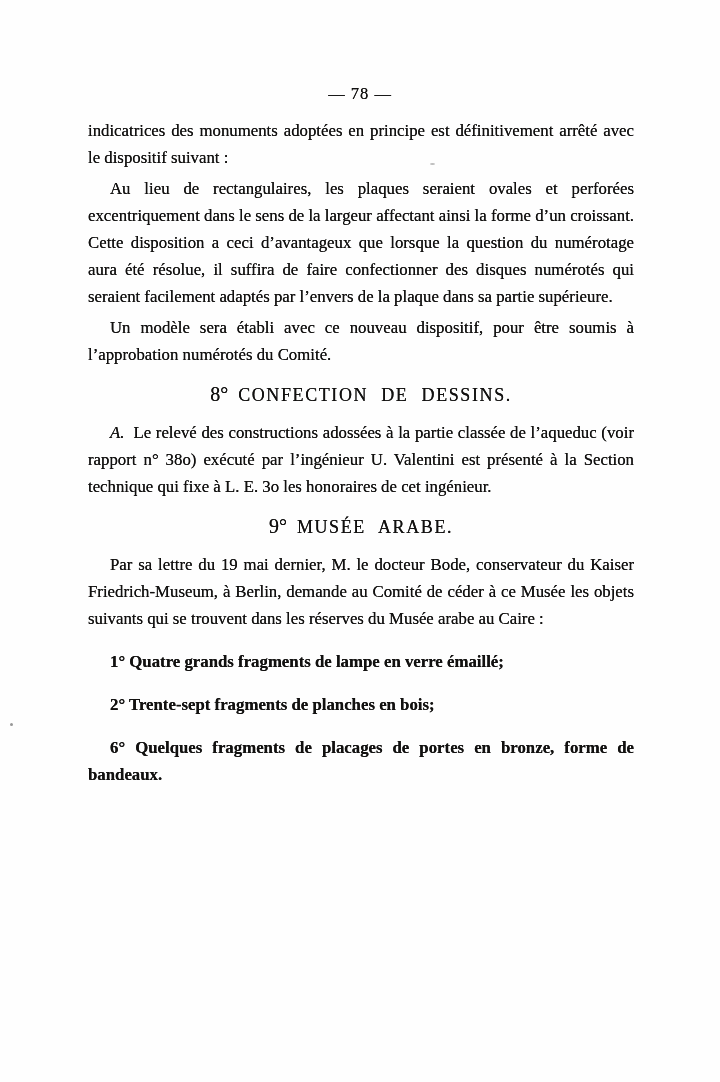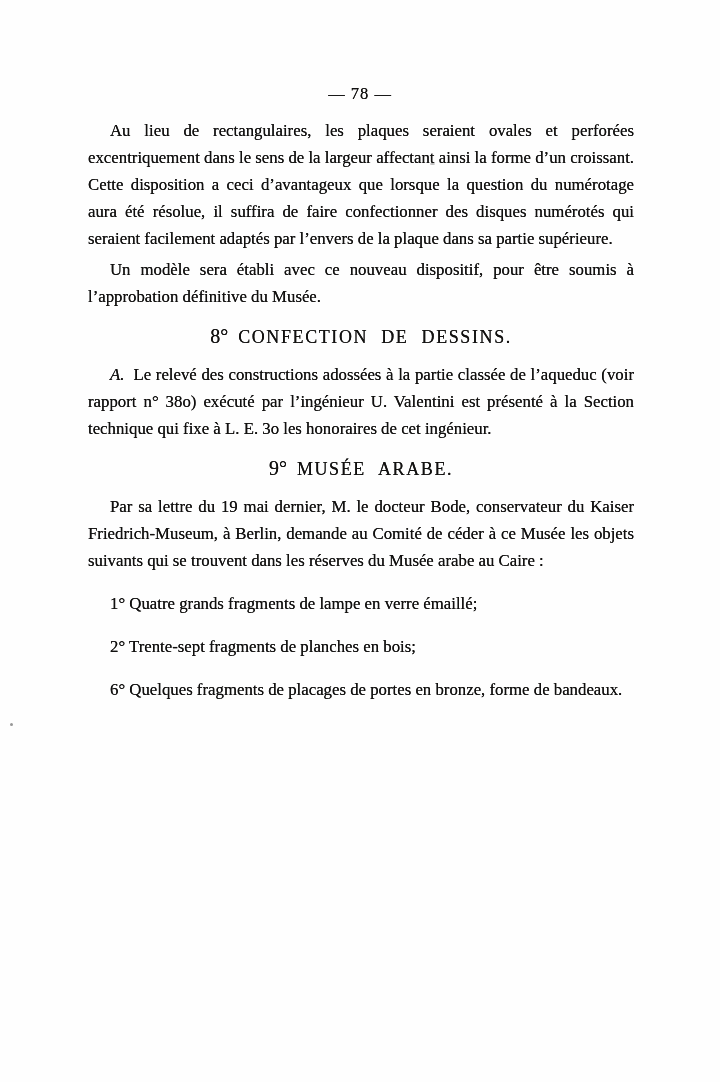--- a/index.html
+++ b/index.html
@@ -64,43 +64,45 @@
     margin-right: 10px;
   }
   .section-heading .sec-title {
     font-size: 18px;
     letter-spacing: 1.6px;
     word-spacing: 7px;
   }
   .list-item {
     margin: 16px 0 6px 0;
     text-indent: 22px;
+    font-weight: bold;
   }
   .speck {
     position: absolute;
     background: #444;
     border-radius: 50%;
     opacity: 0.55;
   }
   .speck-1 { left: 10px; top: 723px; width: 3px; height: 3px; }
   .speck-2 { left: 430px; top: 163px; width: 5px; height: 2px; opacity: 0.35; }
 </style>
 </head>
 <body>
 
 <div class="page">
 
   <div class="page-number">— 78 —</div>
 
   <div class="body-text">
 
+    <p class="para no-indent">indicatrices des monuments adoptées en principe est définitivement arrêté avec le dispositif suivant :</p>
 
     <p class="para">Au lieu de rectangulaires, les plaques seraient ovales et perforées excentriquement dans le sens de la largeur affectant ainsi la forme d’un croissant. Cette disposition a ceci d’avantageux que lorsque la question du numérotage aura été résolue, il suffira de faire confectionner des disques numérotés qui seraient facilement adaptés par l’envers de la plaque dans sa partie supérieure.</p>
 
-    <p class="para">Un modèle sera établi avec ce nouveau dispositif, pour être soumis à l’approbation définitive du Musée.</p>
+    <p class="para">Un modèle sera établi avec ce nouveau dispositif, pour être soumis à l’approbation numérotés du Comité.</p>
 
     <p class="section-heading">
       <span class="sec-number">8°</span><span class="sec-title">CONFECTION DE DESSINS.</span>
     </p>
 
     <p class="para">
       <span class="lead">A.</span><span>Le relevé des constructions adossées à la partie classée de l’aqueduc (voir rapport n° 38o) exécuté par l’ingénieur U. Valentini est présenté à la Section technique qui fixe à L. E. 3o les honoraires de cet ingénieur.</span>
     </p>
 
 

